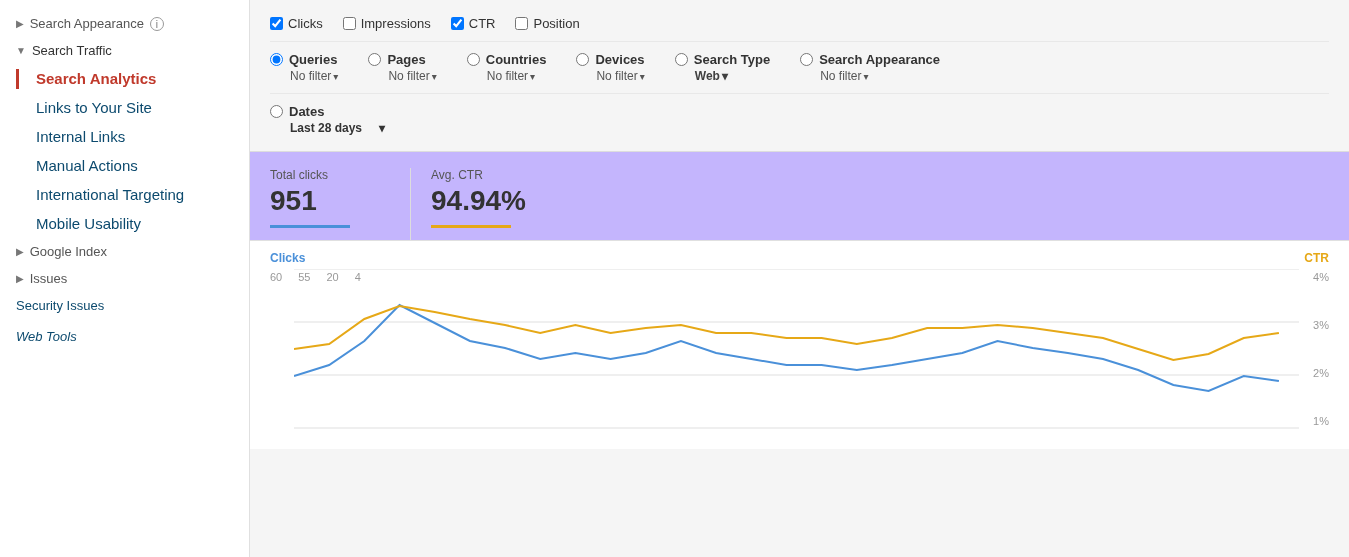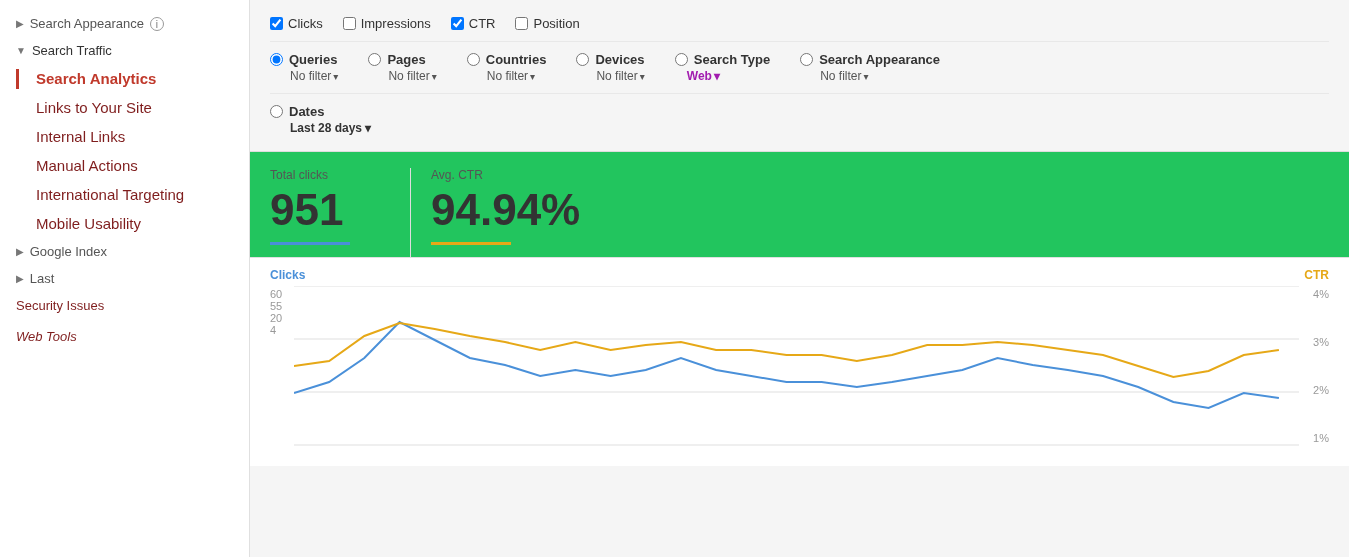--- a/index.html
+++ b/index.html
@@ -12,21 +12,21 @@
       background: #fff;
       border-right: 1px solid #e0e0e0;
       padding: 10px 0;
       overflow-y: auto;
     }
     .sidebar-item {
       display: flex;
       align-items: center;
       padding: 6px 16px;
       cursor: pointer;
-      color: #7f1d1d;
+      color: #0c4a6e;
       font-size: 13px;
     }
     .sidebar-item.active { color: #c0392b; font-weight: bold; }
     .sidebar-item.active::before {
       content: '';
       position: absolute;
       left: 0;
       width: 3px;
       height: 20px;
       background: #c0392b;
@@ -134,56 +134,56 @@
       gap: 6px;
     }
     .dates-sub {
       font-size: 12px;
       color: #333;
       font-weight: bold;
       margin-top: 2px;
       margin-left: 20px;
       display: flex;
       align-items: center;
-      gap: 3px;
+      gap: 17px;
     }
     .search-type-sub {
       font-size: 12px;
       font-weight: bold;
-      color: #a21caf;
+      color: #404040;
       margin-top: 2px;
-      margin-left: 12px;
+      margin-left: 20px;
       display: flex;
       align-items: center;
       gap: 2px;
     }
 
     
     .stats-section {
-      background: #22c55e;
+      background: #c4b5fd;
       padding: 16px 20px 0 20px;
       display: flex;
       align-items: stretch;
       border-bottom: 1px solid #e0e0e0;
     }
     .stat-block {
       padding: 0 20px 12px 0;
       min-width: 140px;
     }
     .stat-block + .stat-block {
       border-left: 1px solid #ddd;
       padding-left: 20px;
     }
     .stat-label {
       font-size: 12px;
       color: #555;
       margin-bottom: 4px;
     }
     .stat-value {
-      font-size: 44px;
+      font-size: 28px;
       font-weight: bold;
       color: #333;
       line-height: 1.1;
     }
     .stat-underline {
       height: 3px;
       margin-top: 8px;
       width: 80px;
     }
     .stat-underline.blue { background: #4a90d9; }
@@ -217,25 +217,26 @@
     .chart-container svg {
       width: 100%;
       height: 100%;
     }
     .y-axis-labels-left {
       position: absolute;
       left: 0;
       top: 0;
       bottom: 0;
       display: flex;
-      flex-direction: column;
-      justify-content: flex-start;
+      flex-direction: row;
+      justify-content: space-between;
       padding: 2px 4px 2px 0;
       font-size: 11px;
       color: #999;
+      gap: 16px;
     }
     .y-axis-labels-right {
       position: absolute;
       right: 0;
       top: 0;
       bottom: 0;
       display: flex;
       flex-direction: column;
       justify-content: space-between;
       padding: 2px 0 2px 4px;
@@ -287,21 +288,21 @@
     </div>
   </div>
 
   <div class="sidebar-group-label">
     <span class="sidebar-arrow">▶</span>
     <span>Google Index</span>
   </div>
 
   <div class="sidebar-group-label">
     <span class="sidebar-arrow">▶</span>
-    <span>Last</span>
+    <span>Issues</span>
   </div>
 
   <div class="sidebar-item" style="padding-left: 16px;">
     <span>Security Issues</span>
   </div>
 
   <div class="sidebar-item" style="padding-left: 16px; margin-top: 4px; font-style: italic;">
     <span>Web Tools</span>
   </div>
 </nav>

